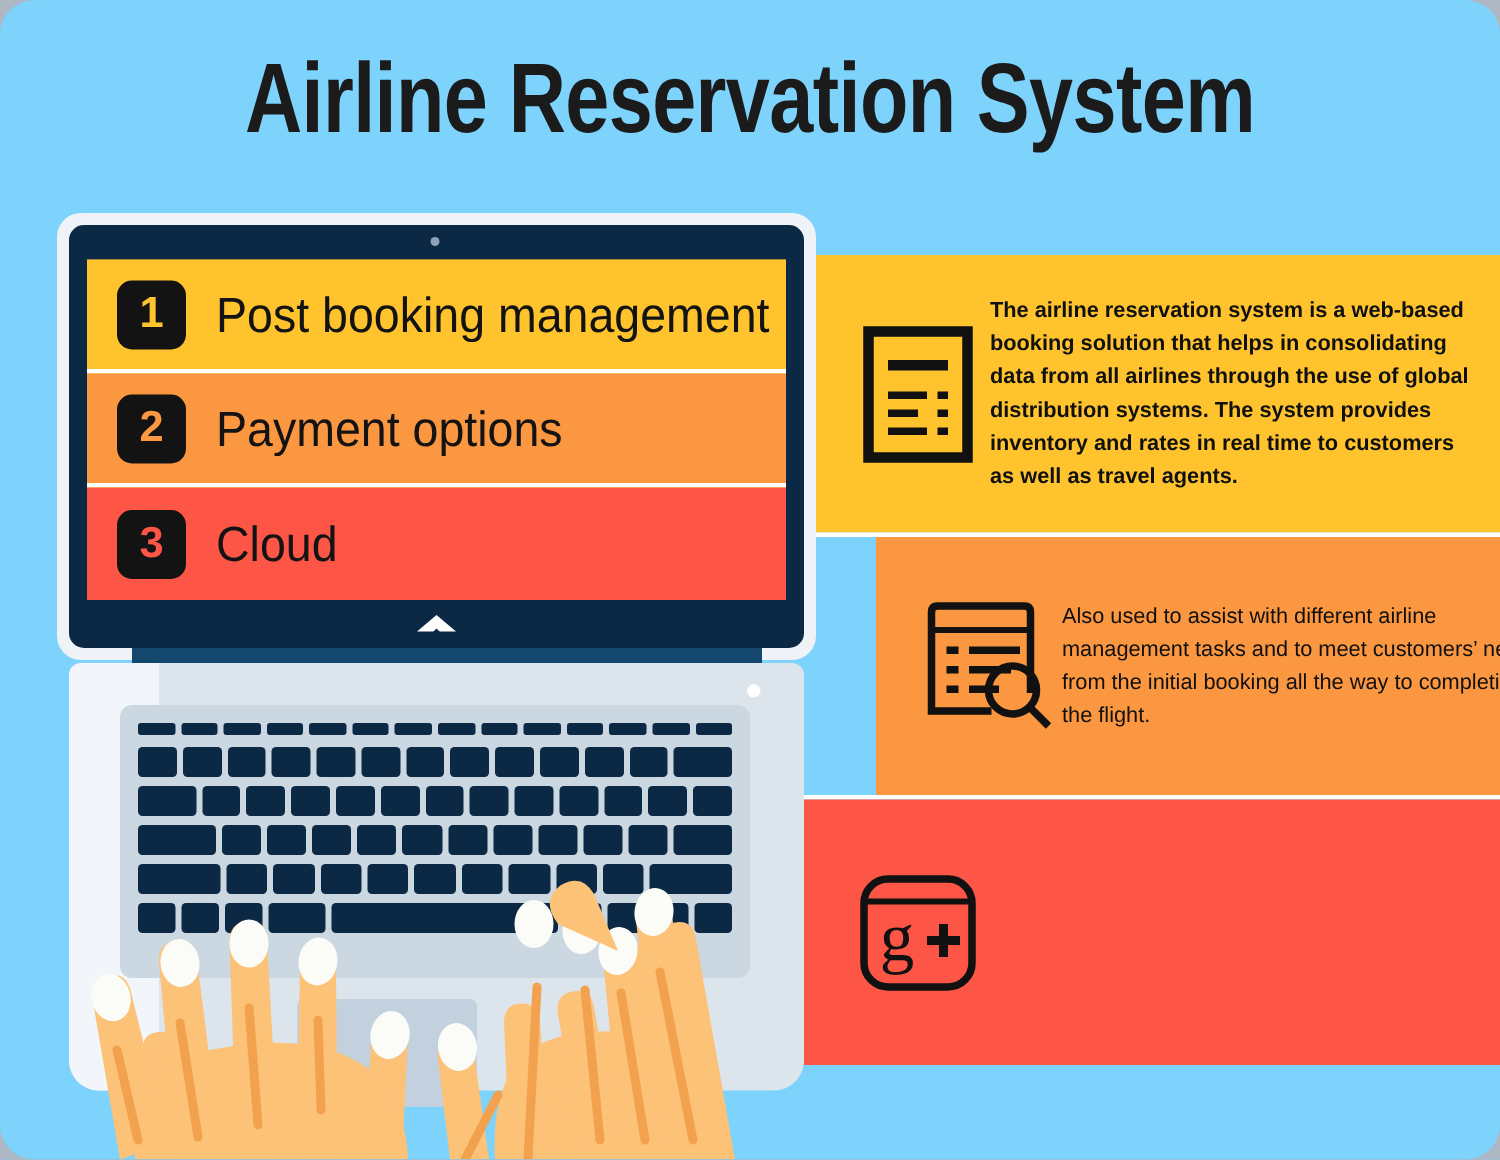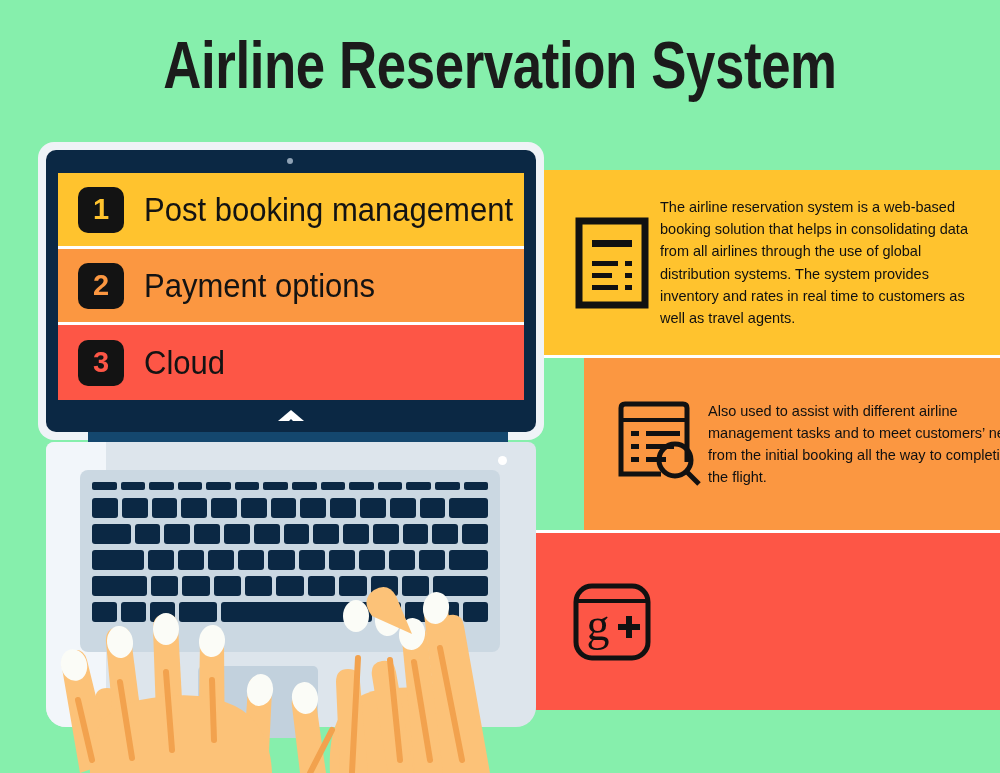--- a/index.html
+++ b/index.html
@@ -7,22 +7,23 @@
     padding: 0;
     background: #AEB7C4;
   }
   body {
     font-family: "Liberation Sans", sans-serif;
   }
   #canvas {
     position: relative;
     width: 1000px;
     height: 773px;
-    background: #86efac;
+    background: #7dd3fc;
     overflow: hidden;
+    border-radius: 23px;
   }
 
   
   #page-title {
     position: absolute;
     left: 0;
     top: 32px;
     width: 1000px;
     text-align: center;
     font-family: "Liberation Sans Narrow", "Liberation Sans", sans-serif;
@@ -60,21 +61,21 @@
     align-items: center;
     justify-content: center;
   }
   .panel-text {
     flex: 1 1 auto;
     padding-right: 14px;
     color: #101010;
     font-size: 14.5px;
     line-height: 1.52;
   }
-  .panel-text.bold { font-weight: normal; }
+  .panel-text.bold { font-weight: bold; }
 
   #panel-1 { top: 0px;   height: 185px; background: #FFC32E; }
   #panel-2 { top: 188px; height: 172px; background: #FB9741; margin-left: 48px; }
   #panel-3 { top: 363px; height: 177px; background: #FD5646; }
 
   .panel-divider {
     position: absolute;
     left: 0;
     width: 464px;
     height: 3px;

